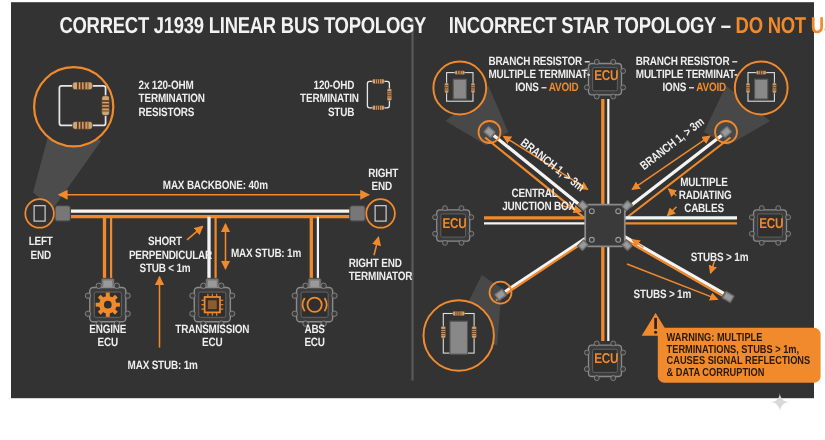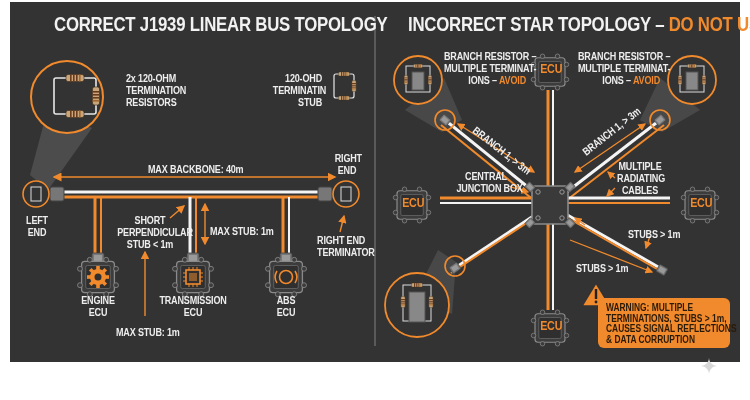--- a/index.html
+++ b/index.html
@@ -9,21 +9,21 @@
   .panel { position: absolute; left: 10px; top: 2px; width: 730px; height: 360px; background: #333333; }
   .divider { position: absolute; left: 374px; top: 16px; width: 2px; height: 330px; background: #5a5a5a; }
   .footer { position: absolute; left: 6px; top: 362px; width: 740px; height: 36px; background: #2a2a2a; border-top: 2px solid #777; }
   .footer-title { position: absolute; left: 0; right: 0; top: 6px; text-align: center; color: #f2f2f2; font-size: 20px; font-weight: bold; letter-spacing: -0.4px; transform: scaleX(0.82); transform-origin: center; }
   .sparkle { position: absolute; left: 698px; top: 356px; width: 22px; height: 22px; color: #d8d8d8; font-size: 22px; line-height: 22px; text-align: center; }
   .h-title { position: absolute; color: #f2f2f2; font-weight: bold; font-size: 21px; white-space: nowrap; transform: scaleX(0.8); transform-origin: left top; letter-spacing: -0.3px; }
   .accent { color: #f08a2c; }
   .lbl { position: absolute; color: #eeeeee; font-weight: bold; font-size: 11px; line-height: 12px; white-space: nowrap; transform: scaleX(0.82); letter-spacing: -0.2px; }
   .lbl.c { text-align: center; }
   .lbl.r { text-align: right; }
-  .warn-box { position: absolute; left: 598px; top: 298px; width: 132px; height: 50px; background: #f08a2c; border-radius: 6px; }
+  .warn-box { position: absolute; left: 598px; top: 298px; width: 148px; height: 50px; background: #f08a2c; border-radius: 6px; }
   .warn-text { position: absolute; left: 8px; top: 4px; color: #2a1a0a; font-weight: bold; font-size: 10.5px; line-height: 10.5px; white-space: nowrap; transform: scaleX(0.8); transform-origin: left top; }
   svg.diagram { position: absolute; left: 0; top: 0; }
 </style>
 </head>
 <body>
 
 <div class="canvas">
   <div class="panel"></div>
   <div class="divider"></div>
 

